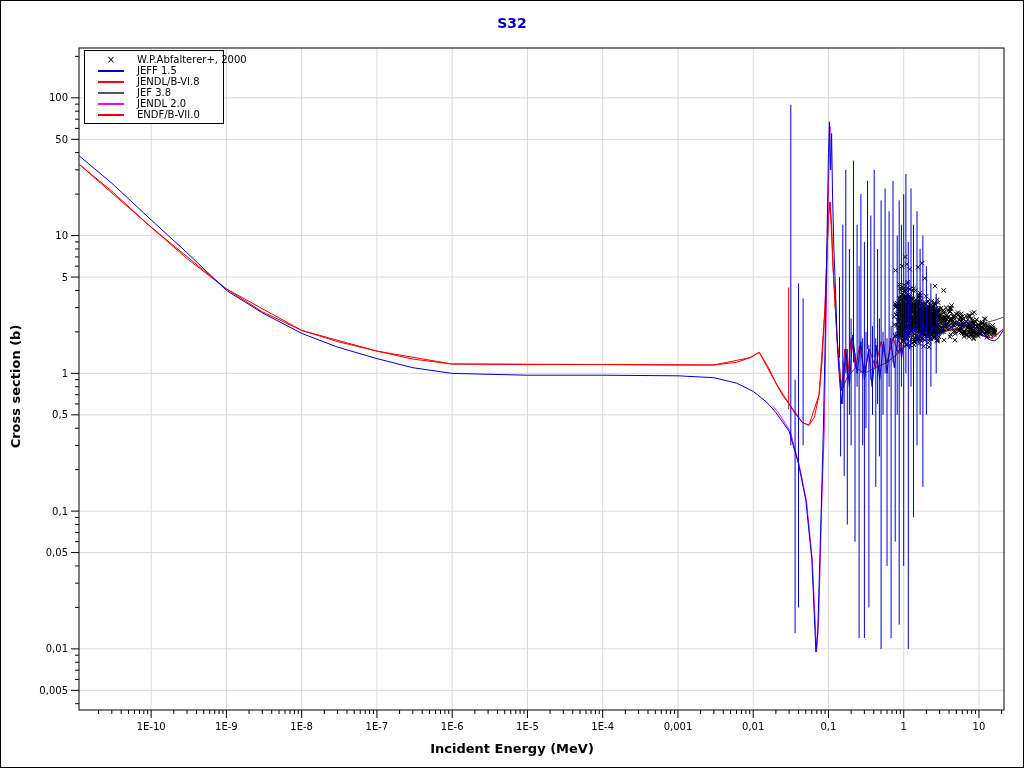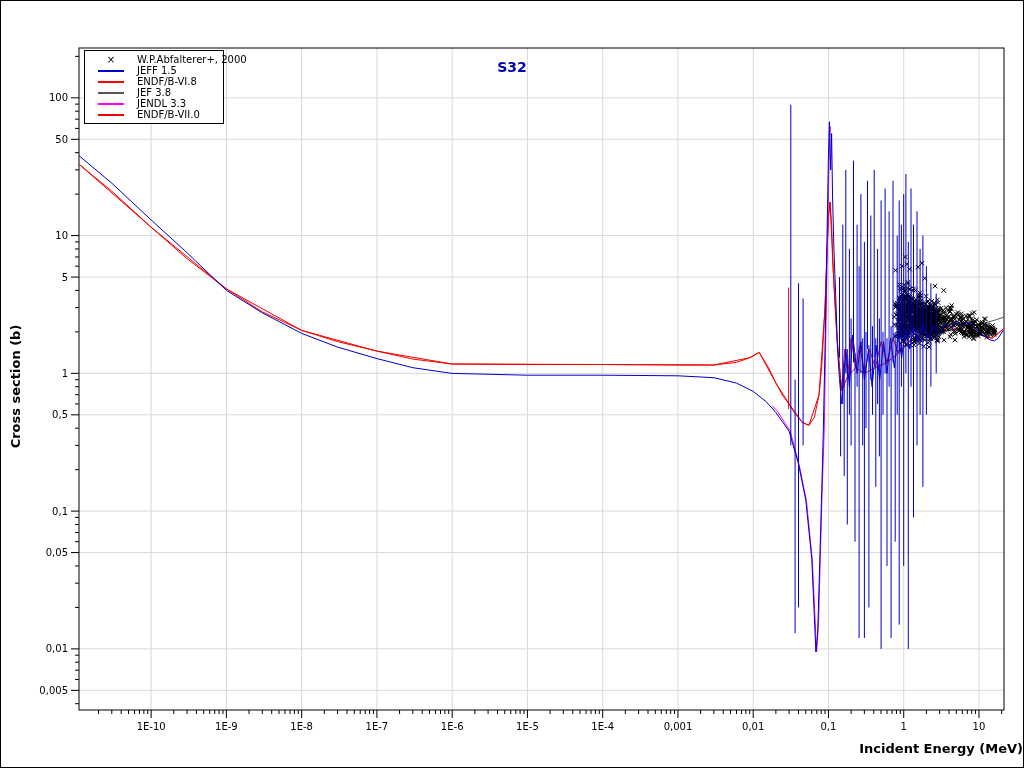--- a/index.html
+++ b/index.html
@@ -7,25 +7,25 @@
     position:relative;
     width:1024px;height:768px;
     background:#ffffff;
     border:1px solid #000;
     box-sizing:border-box;
     font-family:"DejaVu Sans", sans-serif;
     overflow:hidden;
   }
   #chart-title{
     position:absolute;top:14px;left:0;width:100%;
-    text-align:center;font-size:14px;font-weight:bold;color:#0000bb;margin-top:44px;
+    text-align:center;font-size:14px;font-weight:bold;color:#0000bb;
   }
   #xaxis-title{
     position:absolute;top:740px;left:0;width:100%;
-    text-align:right;font-size:13px;font-weight:bold;color:#000;
+    text-align:center;font-size:13px;font-weight:bold;color:#000;
   }
   #yaxis-title{
     position:absolute;top:378px;left:-56px;width:140px;
     transform:rotate(-90deg);transform-origin:center center;
     text-align:center;font-size:13px;font-weight:bold;color:#000;
   }
   #plot-svg{position:absolute;top:0;left:0;}
   #legend{
     position:absolute;left:83px;top:49px;width:138px;
     background:#ffffff;border:1px solid #000;
@@ -269,33 +269,33 @@
       <div class="legend-row">
         <span class="legend-marker">
           <span class="legend-line" style="border-top-color: rgb(0, 0, 204);"></span>
         </span>
         <span class="legend-label">JEFF 1.5</span>
       </div>
       <div class="legend-row">
         <span class="legend-marker">
           <span class="legend-line" style="border-top-color: rgb(255, 0, 0);"></span>
         </span>
-        <span class="legend-label">ENDF/B-VI.8</span>
+        <span class="legend-label">JENDL/B-VI.8</span>
       </div>
       <div class="legend-row">
         <span class="legend-marker">
           <span class="legend-line" style="border-top-color: rgb(85, 85, 85);"></span>
         </span>
         <span class="legend-label">JEF 3.8</span>
       </div>
       <div class="legend-row">
         <span class="legend-marker">
           <span class="legend-line" style="border-top-color: rgb(255, 0, 255);"></span>
         </span>
-        <span class="legend-label">JENDL 3.3</span>
+        <span class="legend-label">JENDL 2.0</span>
       </div>
       <div class="legend-row">
         <span class="legend-marker">
           <span class="legend-line" style="border-top-color: rgb(238, 0, 0);"></span>
         </span>
         <span class="legend-label">ENDF/B-VII.0</span>
       </div>
     </div>
   <div id="xaxis-title">Incident Energy (MeV)</div>
   <div id="yaxis-title">Cross section (b)</div>

